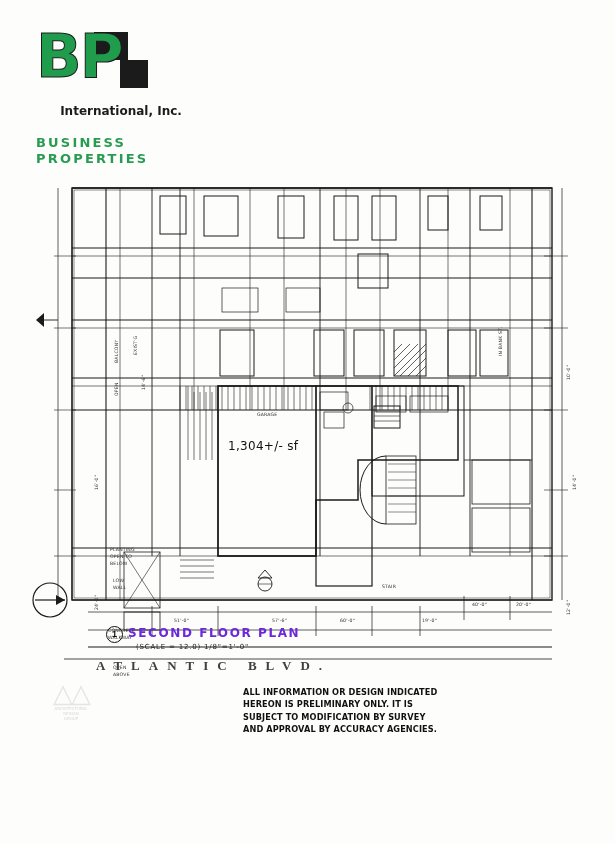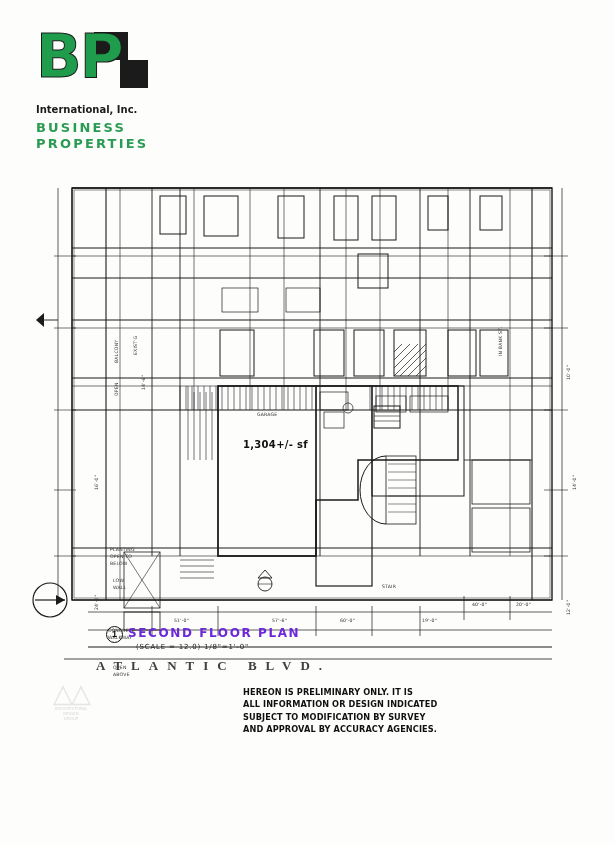--- a/index.html
+++ b/index.html
@@ -56,52 +56,53 @@
     position: absolute;
     left: 84px;
     top: 30px;
     width: 28px;
     height: 28px;
     background: #1b1b1b;
   }
   .logo-sub1 {
     font-family: "DejaVu Sans", sans-serif;
     font-weight: bold;
-    font-size: 10px;
+    font-size: 12px;
     color: #1b1b1b;
     margin-top: 2px;
     letter-spacing: 0px;
+    text-align: center;
   }
   .logo-sub2 {
     font-family: "DejaVu Sans", sans-serif;
     font-weight: bold;
     font-size: 13px;
     color: #2a9b52;
     letter-spacing: 2.2px;
-    margin-top: 5px;
+    margin-top: 17px;
     line-height: 1.25;
   }
 
   
   .plan {
     position: absolute;
     left: 28px;
     top: 160px;
     width: 560px;
     height: 520px;
   }
   .plan svg { display: block; }
 
   .area-label {
     position: absolute;
-    left: 215px;
+    left: 200px;
     top: 279px;
     font-family: "DejaVu Sans", sans-serif;
-    font-size: 10px;
-    font-weight: bold;
+    font-size: 12px;
+    font-weight: normal;
     color: #111;
     letter-spacing: 0.3px;
   }
 
   .plan-title {
     position: absolute;
     left: 100px;
     top: 466px;
     font-family: "DejaVu Sans", sans-serif;
     font-size: 12px;
@@ -466,22 +467,22 @@
     <div class="compass">
       <svg width="44" height="44" viewBox="0 0 44 44">
         <circle cx="22" cy="22" r="17" fill="none" stroke="#1b1b1b" stroke-width="1.2"></circle>
         <line x1="7" y1="22" x2="37" y2="22" stroke="#1b1b1b" stroke-width="1.2"></line>
         <path d="M37 22 l-9 -5 l0 10 z" fill="#1b1b1b"></path>
       </svg>
     </div>
   </div>
 
   <div class="notes">
+    <div>ALL INFORMATION OR DESIGN INDICATED</div>
     <div>HEREON IS PRELIMINARY ONLY.  IT IS</div>
-    <div>ALL INFORMATION OR DESIGN INDICATED</div>
     <div>SUBJECT TO MODIFICATION BY SURVEY</div>
     <div>AND APPROVAL BY ACCURACY AGENCIES.</div>
   </div>
 
   <div class="watermark">
     <div class="wm-mark">△△</div>
     <div>ARCHITECTURAL<br>DESIGN<br>GROUP</div>
   </div>
 
 

